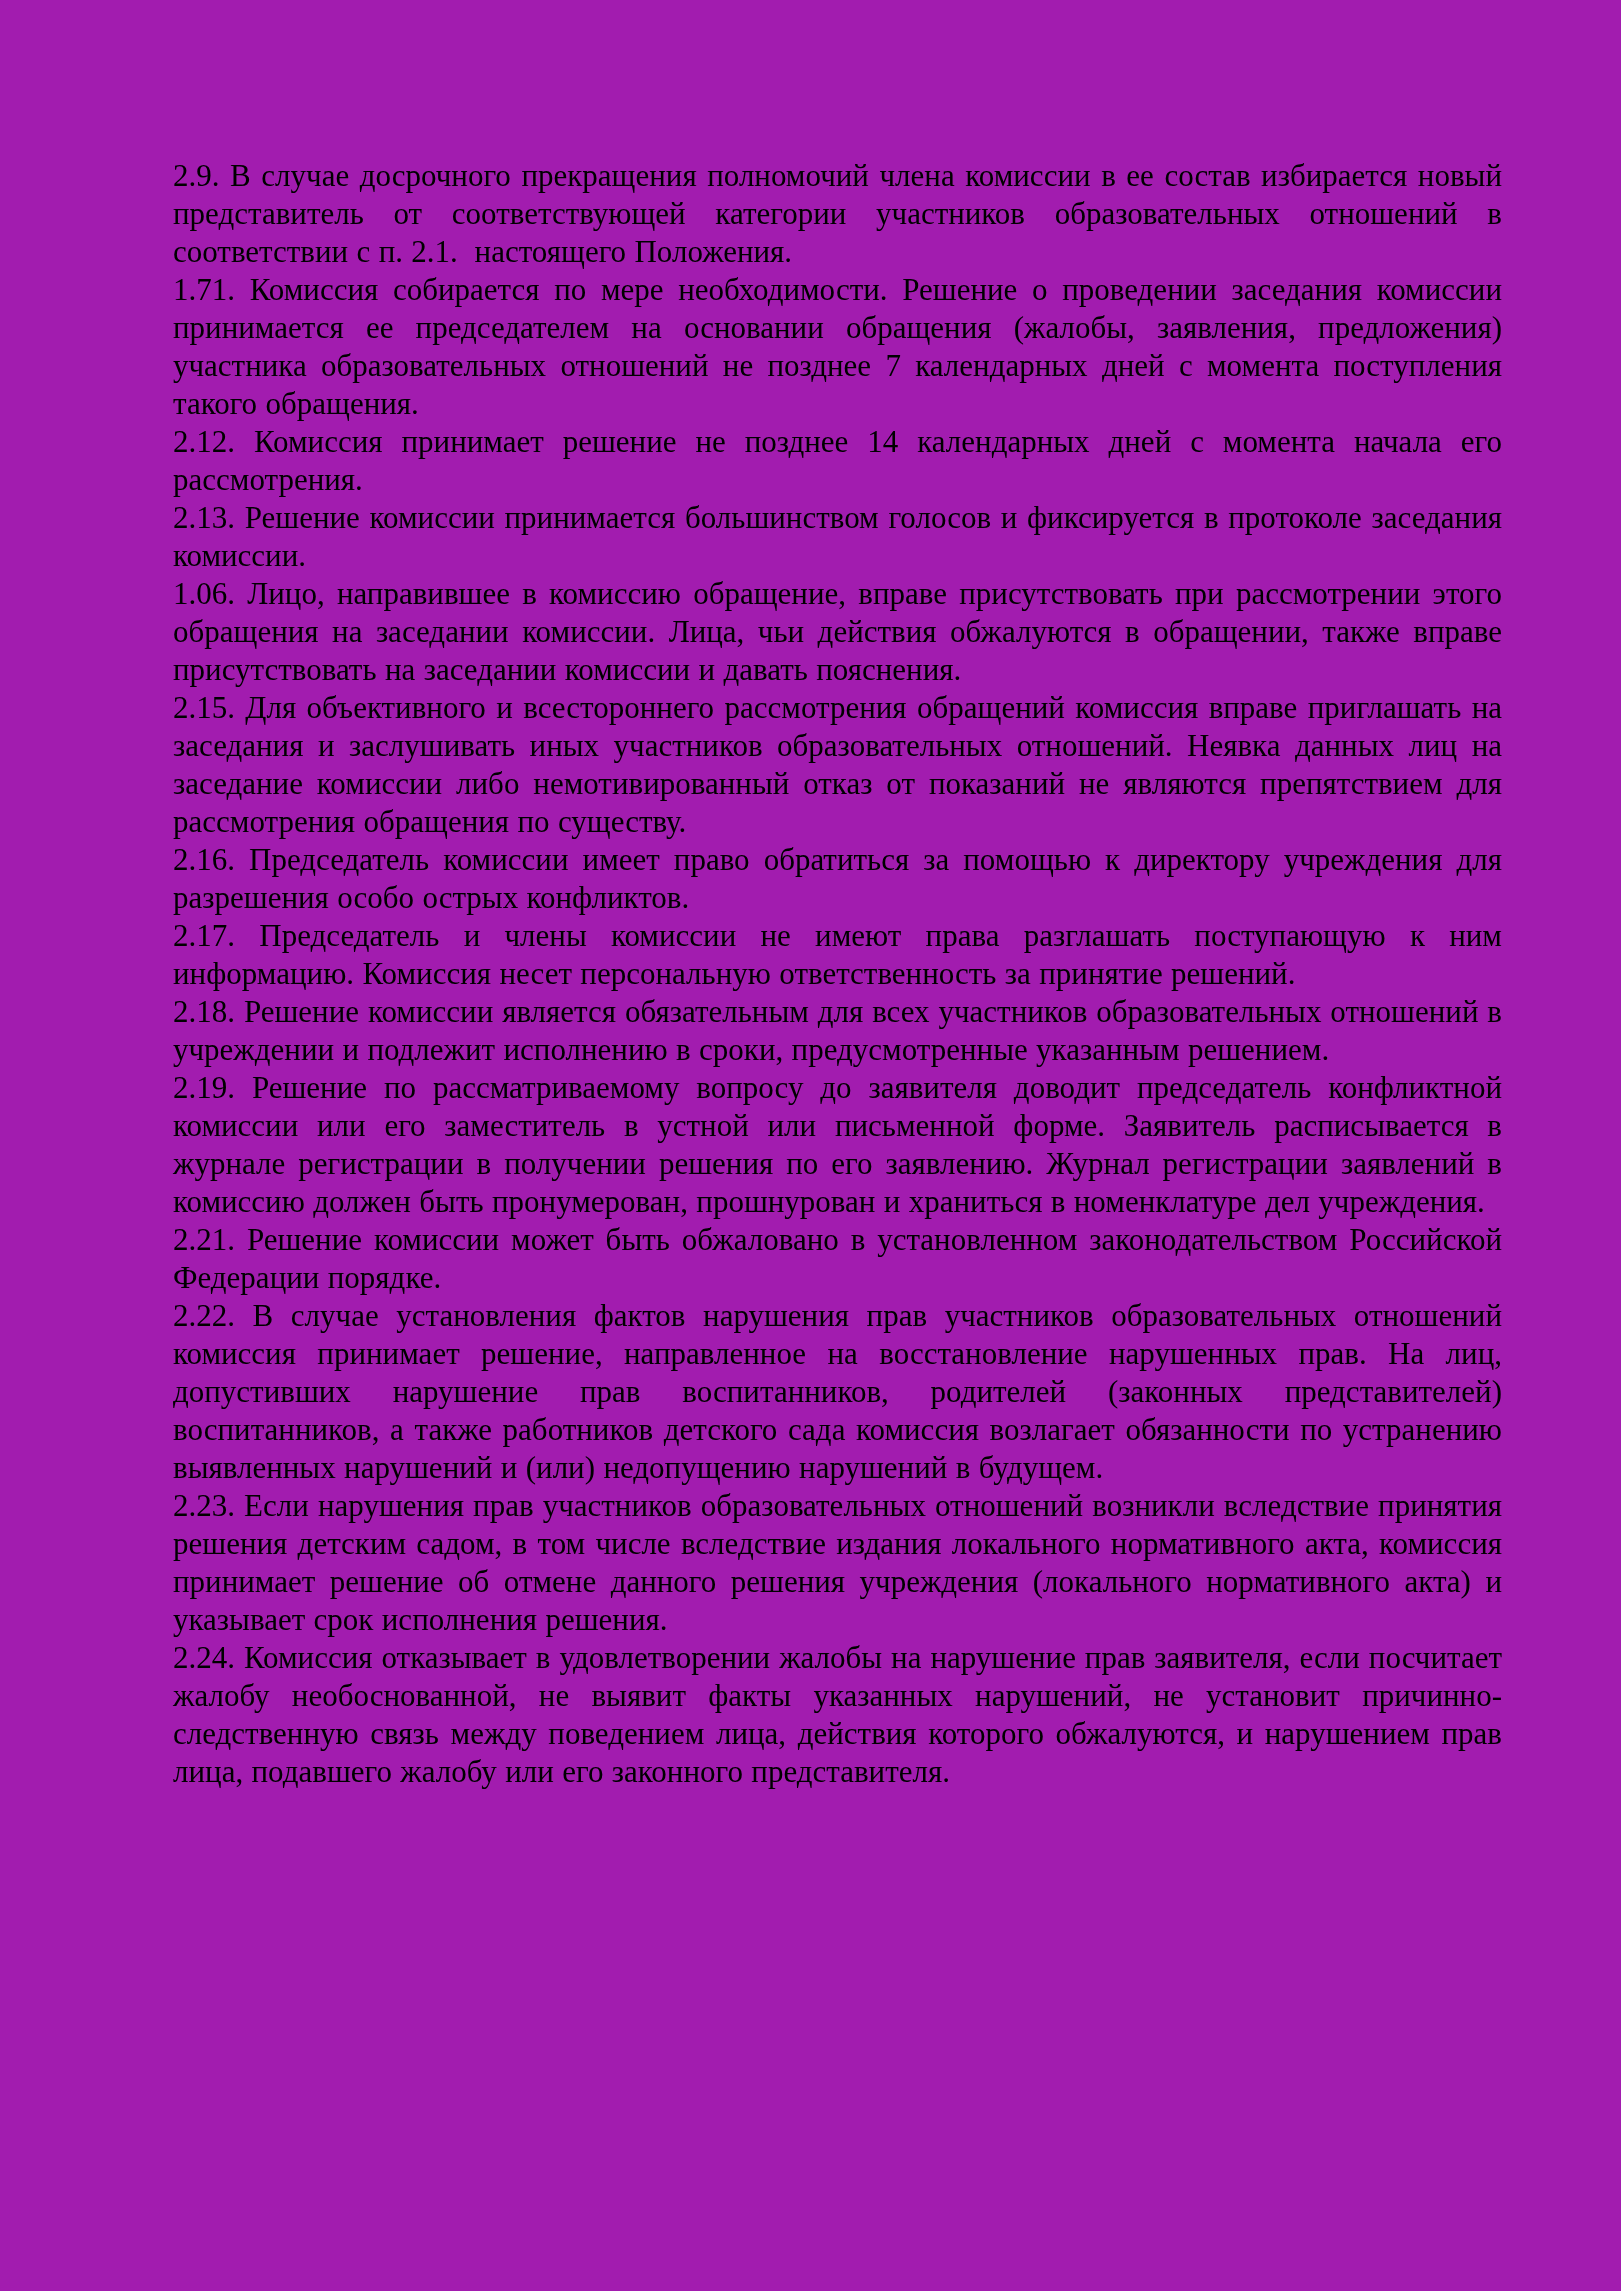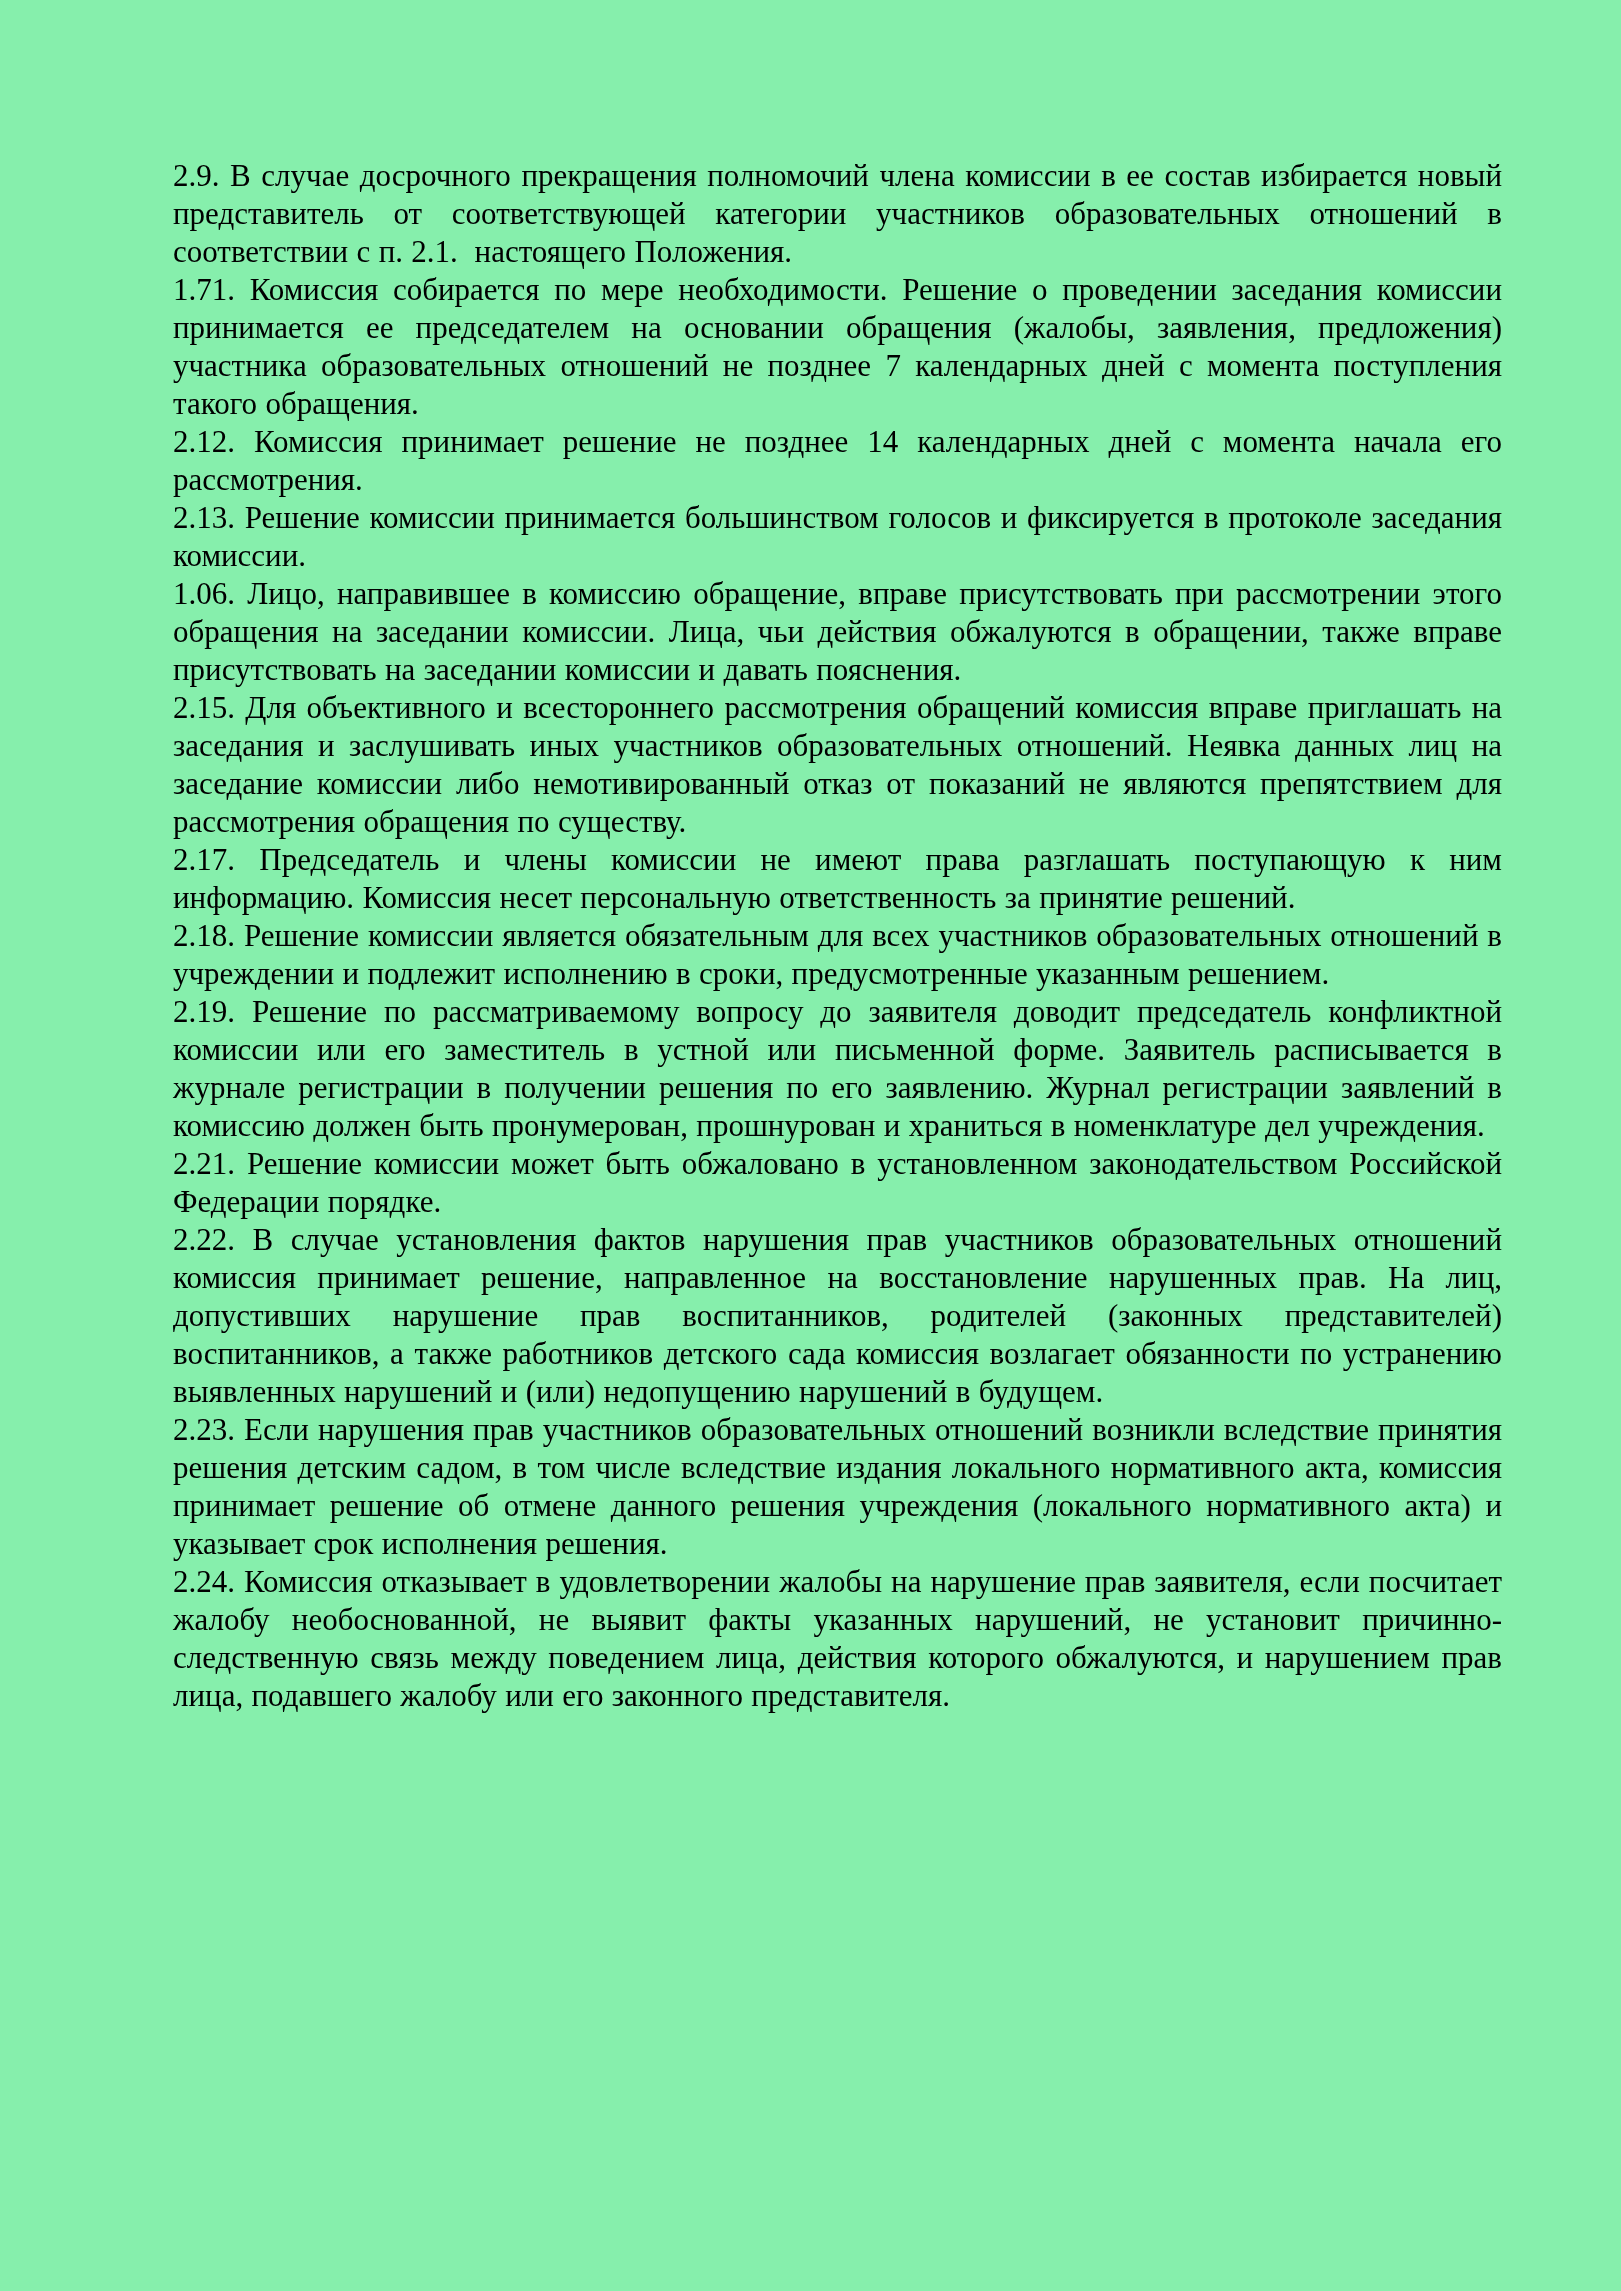--- a/index.html
+++ b/index.html
@@ -5,21 +5,21 @@
 <style>
   html, body {
     margin: 0;
     padding: 0;
     background: #ffffff;
   }
   .page {
     position: relative;
     width: 1621px;
     height: 2292px;
-    background: #86efac;
+    background: #a21caf;
     overflow: hidden;
     box-sizing: border-box;
   }
   .text-block {
     position: absolute;
     left: 173px;
     top: 157px;
     width: 1329px;
     color: #000000;
     font-family: "Liberation Serif", "DejaVu Serif", serif;
@@ -38,20 +38,21 @@
 <body>
 
 <div class="page">
   <div class="text-block">
     <p>2.9. В случае досрочного прекращения полномочий члена комиссии в ее состав избирается новый представитель от соответствующей категории участников образовательных отношений в соответствии с п. 2.1.&nbsp; настоящего Положения.</p>
     <p>1.71. Комиссия собирается по мере необходимости. Решение о проведении заседания комиссии принимается ее председателем на основании обращения (жалобы, заявления, предложения) участника образовательных отношений не позднее 7 календарных дней с момента поступления такого обращения.</p>
     <p>2.12. Комиссия принимает решение не позднее 14 календарных дней с момента начала его рассмотрения.</p>
     <p>2.13. Решение комиссии принимается большинством голосов и фиксируется в протоколе заседания комиссии.</p>
     <p>1.06. Лицо, направившее в комиссию обращение, вправе присутствовать при рассмотрении этого обращения на заседании комиссии. Лица, чьи действия обжалуются в обращении, также вправе присутствовать на заседании комиссии и давать пояснения.</p>
     <p>2.15. Для объективного и всестороннего рассмотрения обращений комиссия вправе приглашать на заседания и заслушивать иных участников образовательных отношений. Неявка данных лиц на заседание комиссии либо немотивированный отказ от показаний не являются препятствием для рассмотрения обращения по существу.</p>
+    <p>2.16. Председатель комиссии имеет право обратиться за помощью к директору учреждения для разрешения особо острых конфликтов.</p>
     <p>2.17. Председатель и члены комиссии не имеют права разглашать поступающую к ним информацию. Комиссия несет персональную ответственность за принятие решений.</p>
     <p>2.18. Решение комиссии является обязательным для всех участников образовательных отношений в учреждении и подлежит исполнению в сроки, предусмотренные указанным решением.</p>
     <p>2.19. Решение по рассматриваемому вопросу до заявителя доводит председатель конфликтной комиссии или его заместитель в устной или письменной форме. Заявитель расписывается в журнале регистрации в получении решения по его заявлению. Журнал регистрации заявлений в комиссию должен быть пронумерован, прошнурован и храниться в номенклатуре дел учреждения.</p>
     <p>2.21. Решение комиссии может быть обжаловано в установленном законодательством Российской Федерации порядке.</p>
     <p>2.22. В случае установления фактов нарушения прав участников образовательных отношений комиссия принимает решение, направленное на восстановление нарушенных прав. На лиц, допустивших нарушение прав воспитанников, родителей (законных представителей) воспитанников, а также работников детского сада комиссия возлагает обязанности по устранению выявленных нарушений и (или) недопущению нарушений в будущем.</p>
     <p>2.23. Если нарушения прав участников образовательных отношений возникли вследствие принятия решения детским садом, в том числе вследствие издания локального нормативного акта, комиссия принимает решение об отмене данного решения учреждения (локального нормативного акта) и указывает срок исполнения решения.</p>
     <p>2.24. Комиссия отказывает в удовлетворении жалобы на нарушение прав заявителя, если посчитает жалобу необоснованной, не выявит факты указанных нарушений, не установит причинно-следственную связь между поведением лица, действия которого обжалуются, и нарушением прав лица, подавшего жалобу или его законного представителя.</p>
   </div>
 </div>
 

